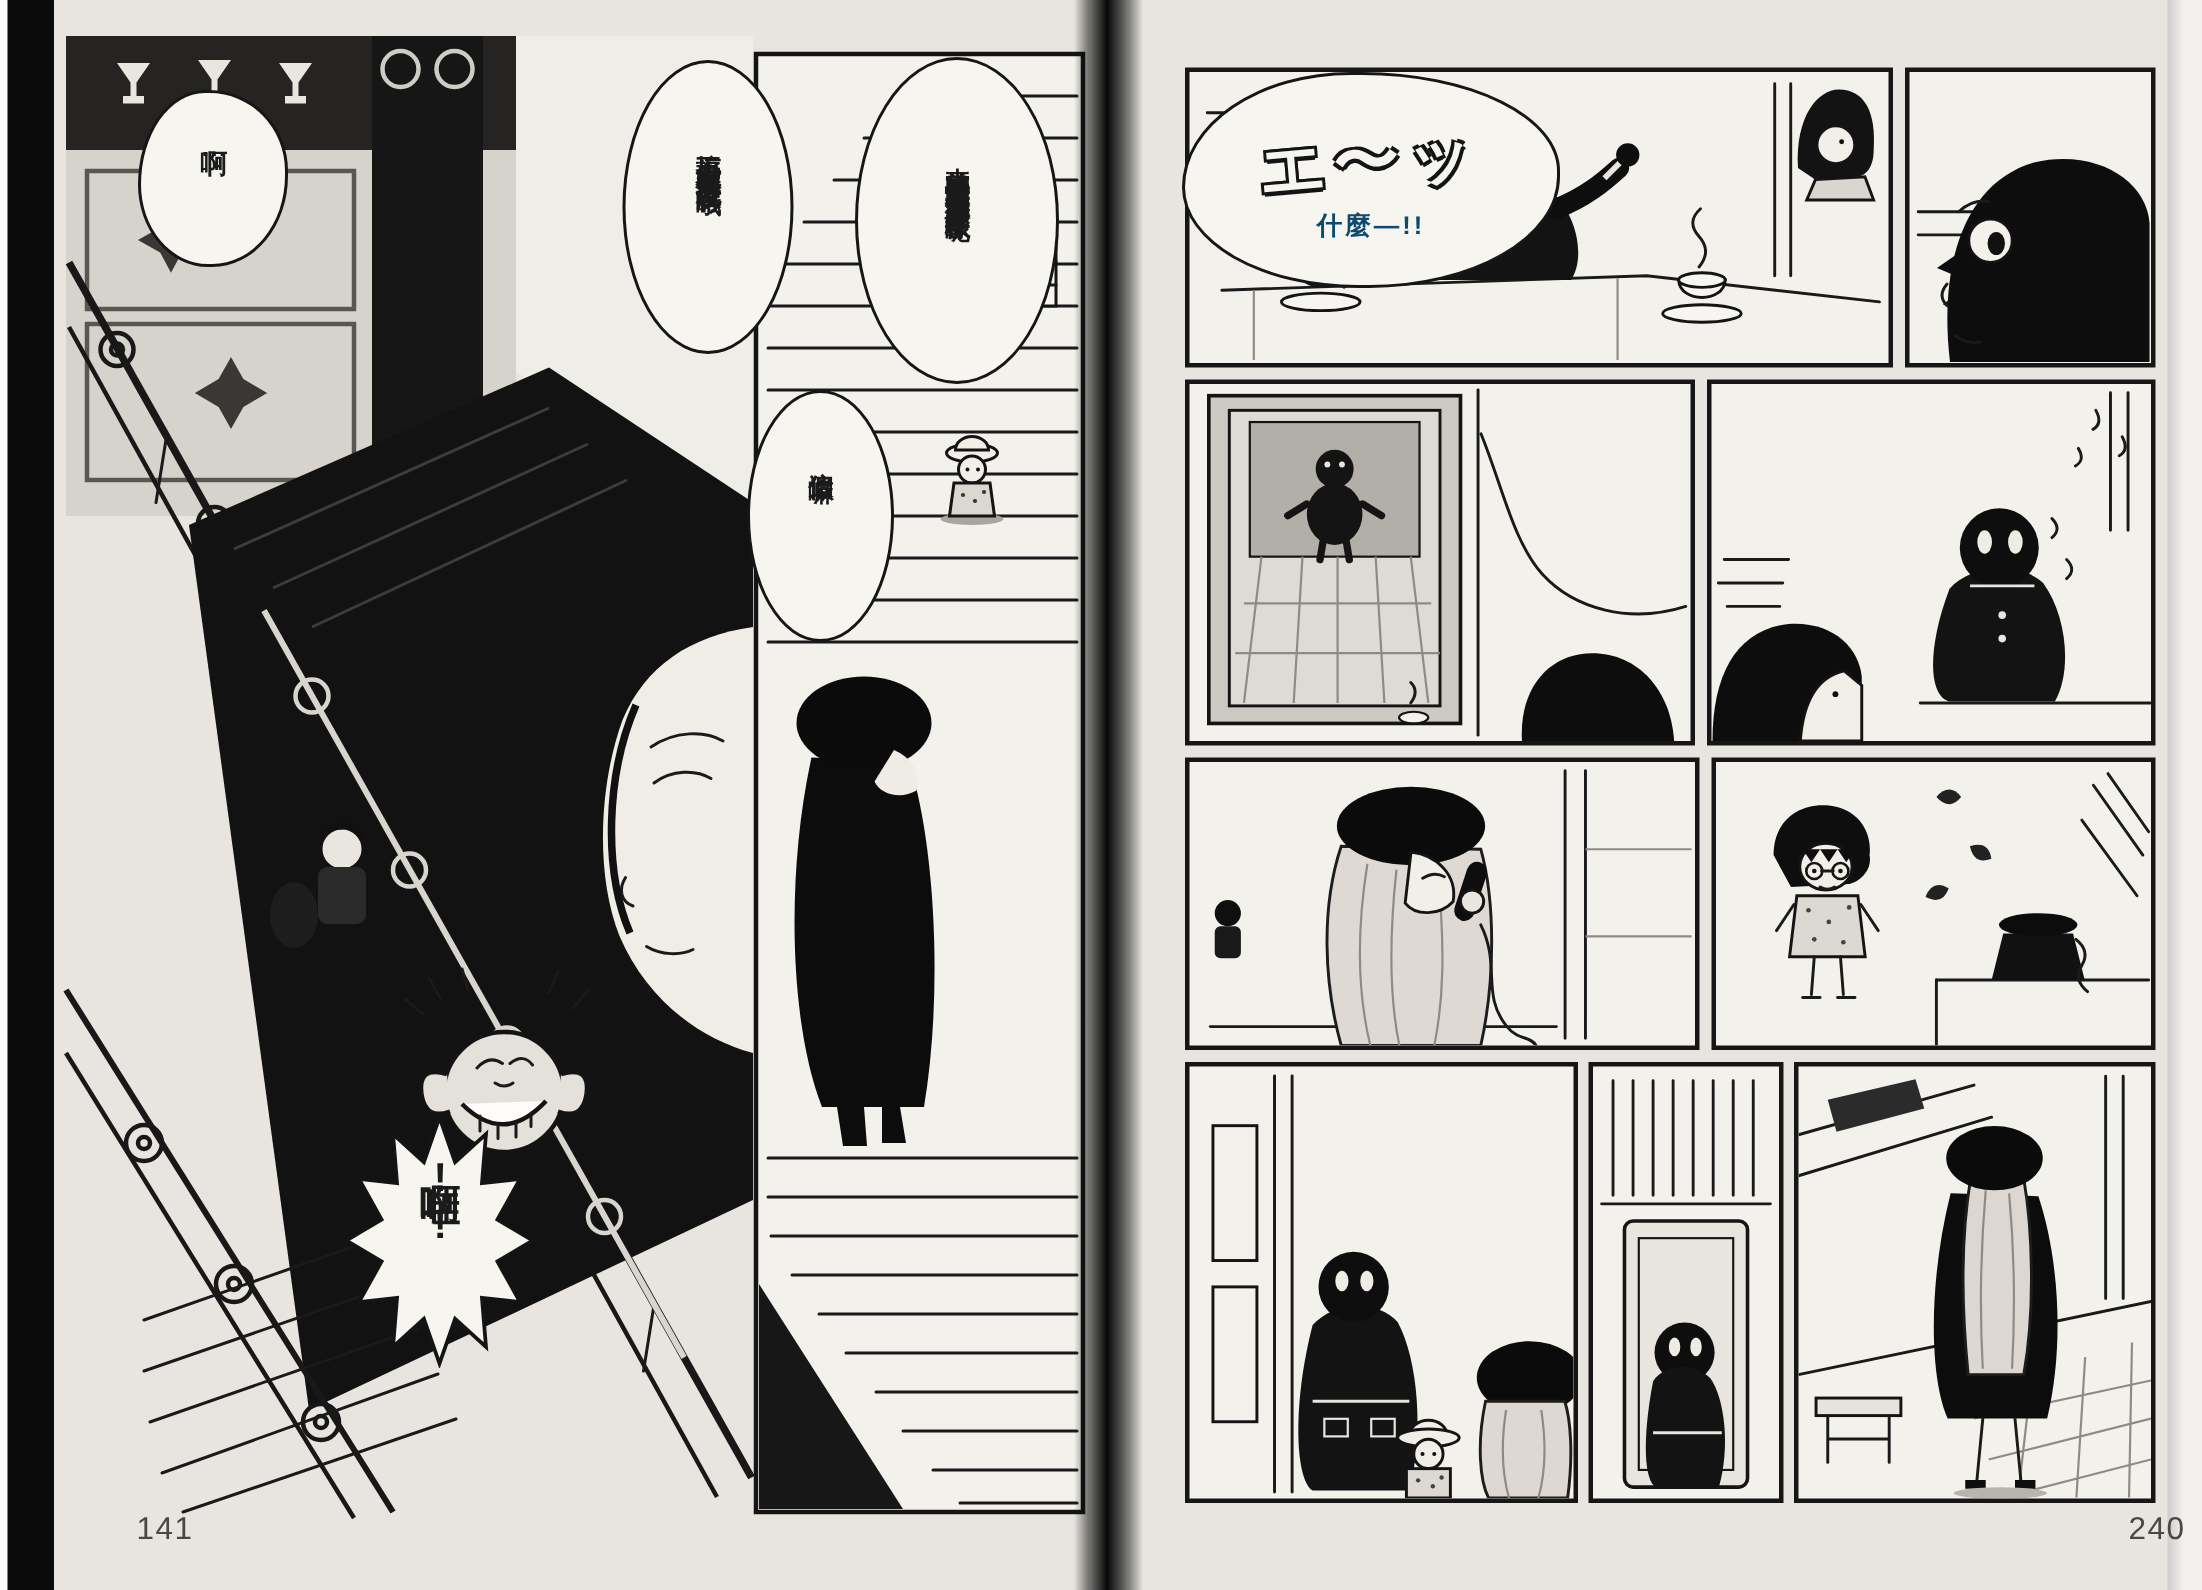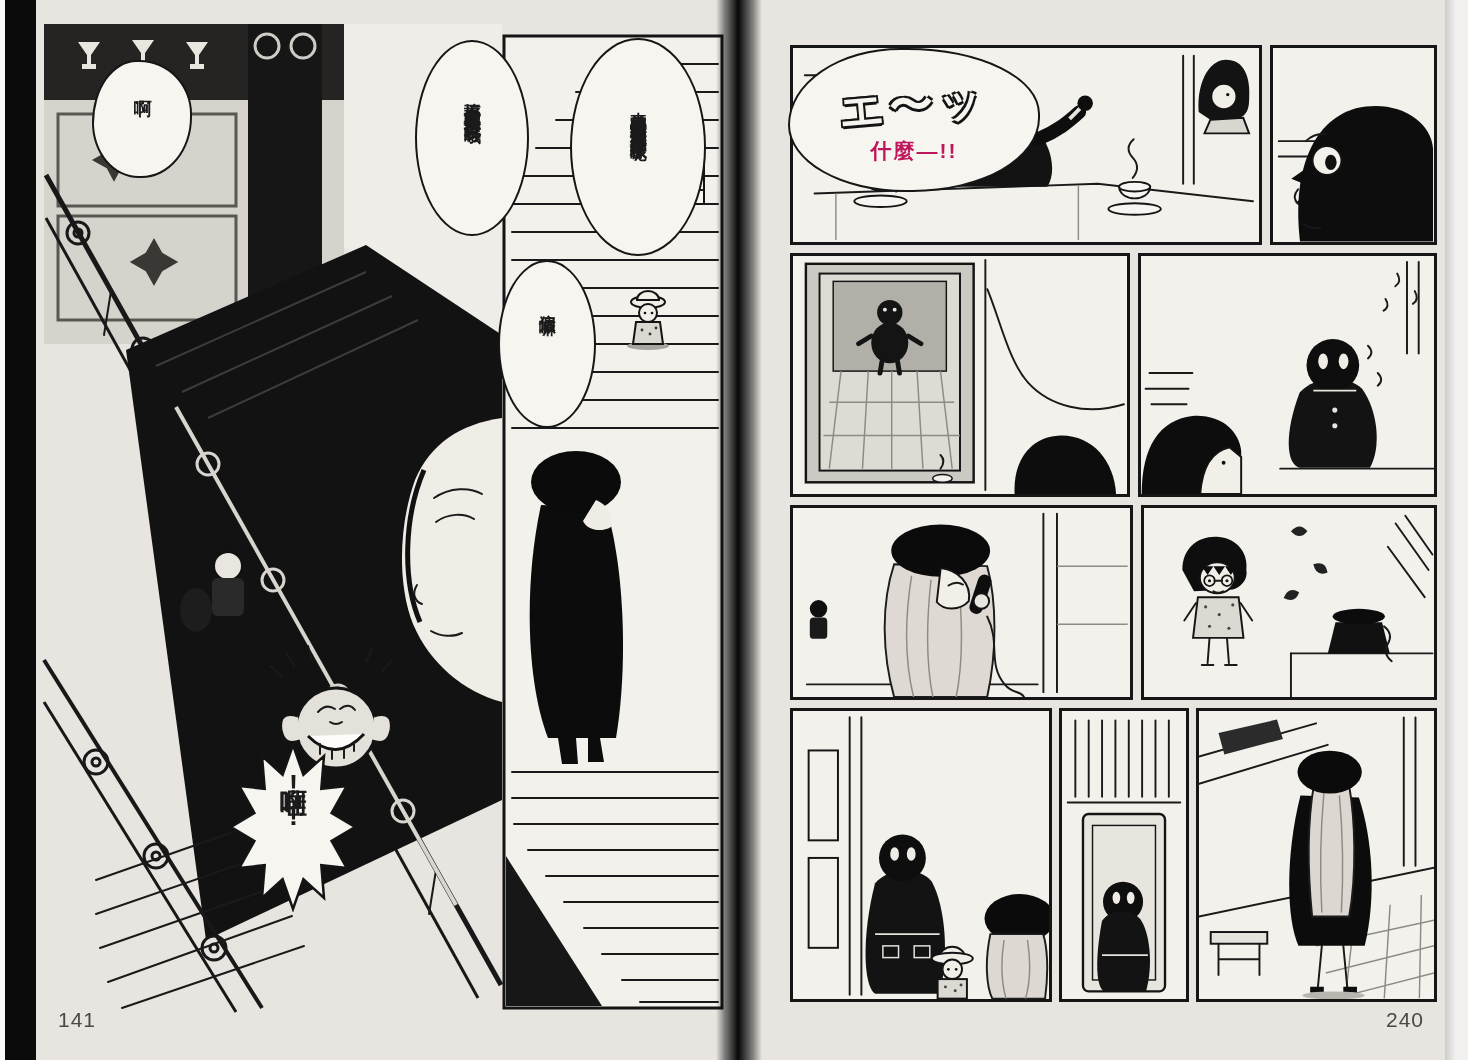--- a/index.html
+++ b/index.html
@@ -10,24 +10,24 @@
   .panel{position:absolute;background:#f3f1ec;border:3px solid #161616;box-sizing:border-box;overflow:hidden;}
   .art{position:absolute;inset:0;width:100%;height:100%;display:block;}
   .ink{stroke:#1a1a1a;fill:none;stroke-width:2;stroke-linecap:round;}
   .faint{stroke:#8e8b85;fill:none;stroke-width:1.5;}
   .bubble{position:absolute;background:#f7f5f0;border:2.5px solid #161616;
           display:flex;align-items:center;justify-content:center;box-sizing:border-box;z-index:5;}
   .ellipse{border-radius:50%;}
   .cloudish{border-radius:46% 54% 52% 48% / 55% 47% 53% 48%;}
   .vtext{writing-mode:vertical-rl;text-orientation:upright;color:#1b1b1b;
          font-size:17px;font-weight:600;letter-spacing:2px;line-height:1.3;}.h5{height:98px;}
-  .pageno{position:absolute;color:#4a4845;font-size:21px;letter-spacing:1px;z-index:6;}
+  .pageno{position:absolute;color:#4a4845;font-size:21px;letter-spacing:1px;z-index:6;margin-left:33px;}
   .sfx-kana{color:#f6f4ef;font-size:44px;font-weight:bold;letter-spacing:5px;transform:rotate(-5deg);
             text-shadow:-2px -2px 0 #141414,2px -2px 0 #141414,-2px 2px 0 #141414,2px 2px 0 #141414,0 3px 0 #141414;}
-  .sfx-trans{color:#be185d;font-size:21px;font-weight:600;letter-spacing:2px;}
+  .sfx-trans{color:#0c4a6e;font-size:17px;font-weight:600;letter-spacing:2px;}
   .waa-text{position:absolute;left:0;right:0;top:26px;display:flex;justify-content:center;z-index:6;}
   .waa-text .vtext{font-size:27px;font-weight:bold;height:128px;letter-spacing:1px;}
 </style>
 </head>
 <body>
 
 <div class="stage">
 
   <div class="edge" style="left:0;width:5px;background:#fbfbfa;"></div>
   <div class="edge" style="left:5px;width:31px;background:#0b0b0b;"></div>

